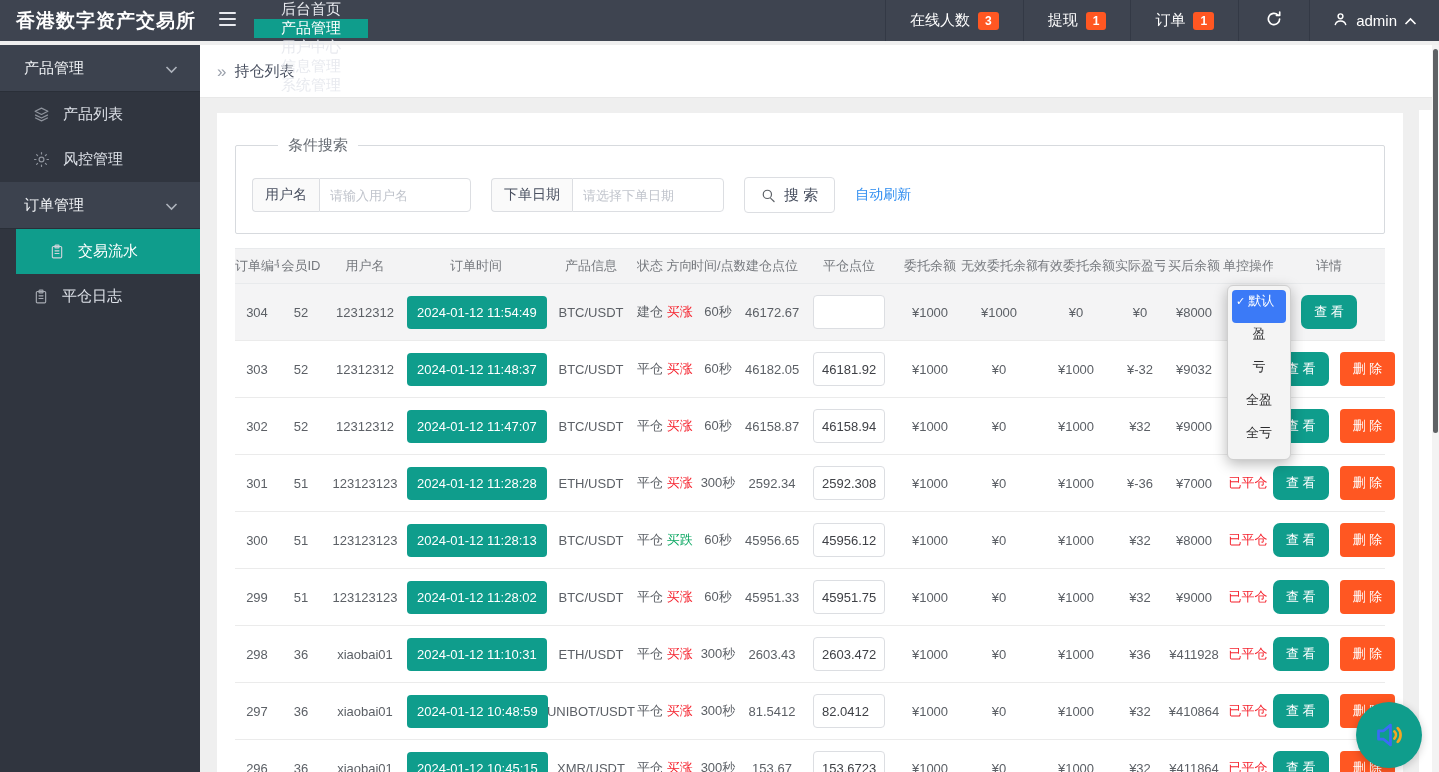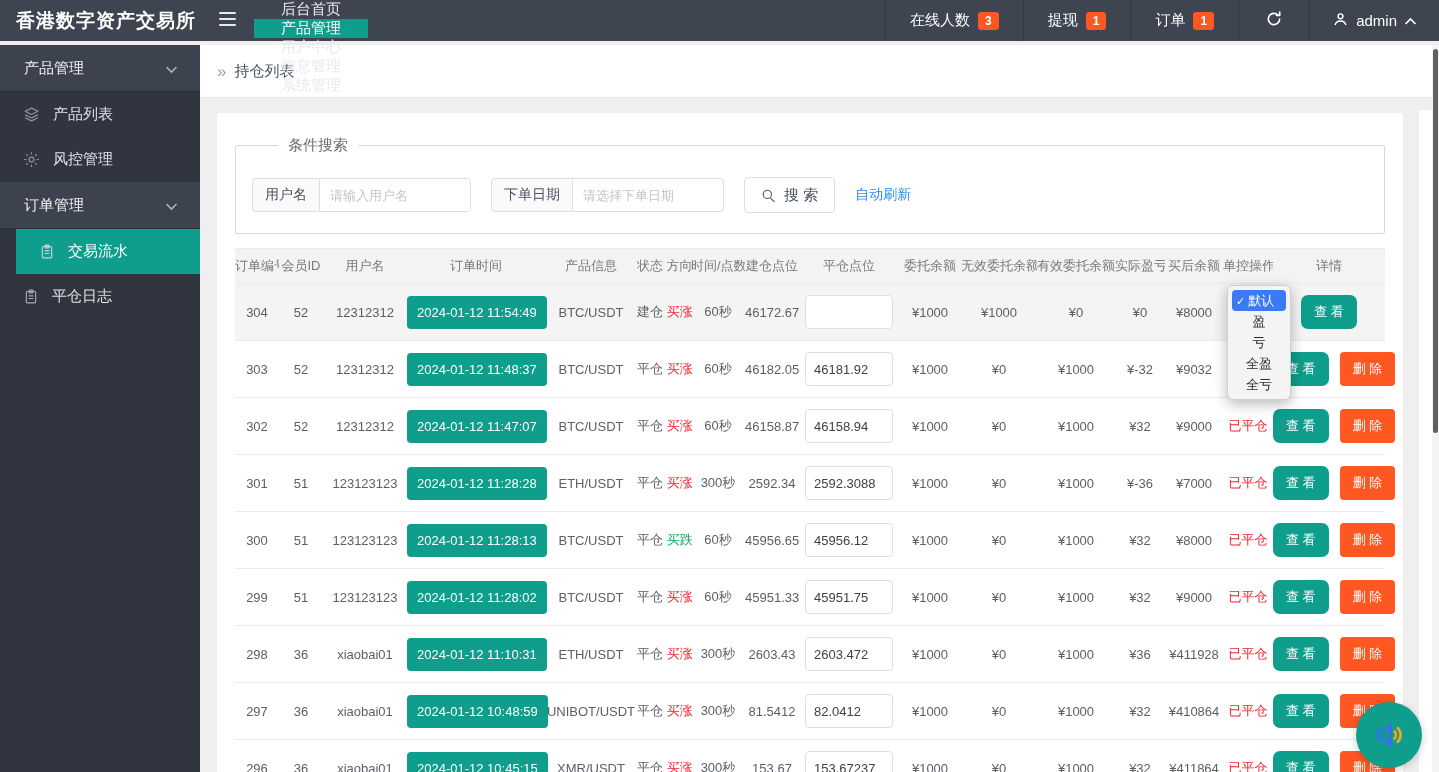--- a/index.html
+++ b/index.html
@@ -16,21 +16,21 @@
   .nav-item.active { background:#0f9d8c; color:#fff; }
   .top-right { margin-left:auto; display:flex; align-items:stretch; }
   .stat { display:flex; align-items:center; gap:8px; padding:0 24px; border-left:1px solid #333945; color:#fff; font-size:15px; cursor:pointer; }
   .badge { background:#ff5722; color:#fff; font-size:12px; line-height:1; padding:3px 7px; border-radius:3px; font-weight:bold; }
   .icon-btn { display:flex; align-items:center; justify-content:center; padding:0 26px; border-left:1px solid #333945; cursor:pointer; }
   .user-box { display:flex; align-items:center; gap:7px; padding:0 22px; border-left:1px solid #333945; color:#fff; font-size:15px; cursor:pointer; }
 
   
   .sidebar { position:absolute; left:0; top:45px; bottom:0; width:200px; background:#30353f; z-index:20; }
   .sgroup-header { height:47px; display:flex; align-items:center; justify-content:space-between; padding:0 22px 0 24px; background:#3c424e; color:#f0f2f5; font-size:15px; cursor:pointer; border-bottom:1px solid #2a2f38; }
-  .sitem { height:45px; display:flex; align-items:center; gap:13px; padding-left:23px; color:#dde1e8; font-size:15px; cursor:pointer; }
+  .sitem { height:45px; display:flex; align-items:center; gap:13px; padding-left:33px; color:#dde1e8; font-size:15px; cursor:pointer; }
   .sitem .si { display:flex; opacity:.75; }
   .sitem.active { background:#0f9d8c; color:#fff;margin-left:16px; }
   .sitem.active .si { opacity:1; }
 
   
   .main { position:absolute; left:200px; top:45px; right:0; bottom:0; background:#efefef; overflow:hidden; }
   .crumbbar { height:53px; background:#fff; display:flex; align-items:center; padding-left:17px; gap:8px; border-bottom:1px solid #e8e8e8; }
   .crumb-arrows { color:#9aa0ab; font-size:17px; line-height:1; }
   .crumb-text { color:#495060; font-size:15px; }
   .panel { margin:15px 36px 0 17px; background:#fff; height:660px; padding:23px 18px 0 18px; }
@@ -49,28 +49,28 @@
   
   table.grid { width:100%; table-layout:fixed; border-collapse:collapse; margin-top:14px; }
   .grid th { background:#f3f3f4; border-top:1px solid #e8eaec; border-bottom:1px solid #e8eaec; height:35px; font-weight:normal; color:#76797e; font-size:13px; white-space:nowrap; overflow:hidden; }
   .grid td { height:57px; text-align:center; border-bottom:1px solid #ebebeb; color:#5c6066; font-size:13px; white-space:nowrap; overflow:visible; }
   .grid tr.hl td { background:#f4f4f5; }
   .btn-time { background:#0f9d8c; color:#fff; border:none; border-radius:4px; padding:9px 10px; font-size:13px; cursor:pointer; white-space:nowrap; font-family:inherit; }
   .dir-up { color:#f5222d; }
   .dir-down { color:#0ca863; }
   .t-red { color:#f5222d; }
   .t-green { color:#0ca863; }
-  .pt-input { width:88px; height:34px; border:1px solid #dcdee2; border-radius:4px; padding:0 8px; font-size:13px; color:#3f4146; outline:none; background:#fff; font-family:inherit; }
+  .pt-input { width:72px; height:34px; border:1px solid #dcdee2; border-radius:4px; padding:0 8px; font-size:13px; color:#3f4146; outline:none; background:#fff; font-family:inherit; }
   .btn-view { background:#0f9d8c; color:#fff; border:none; border-radius:7px; padding:8px 13px; font-size:13px; cursor:pointer; font-family:inherit; }
   .btn-del { background:#ff5722; color:#fff; border:none; border-radius:4px; padding:8px 13px; font-size:13px; cursor:pointer; margin-left:11px; font-family:inherit; }
   .closed-txt { color:#f5222d; }
 
   
   .dropdown { position:absolute; left:1227px; top:285px; width:64px; background:#f4f4f4; border:1px solid #cfcfcf; border-radius:6px; box-shadow:0 4px 14px rgba(0,0,0,.28); padding:4px; z-index:50; }
-  .dd-item { height:21px; line-height:21px; text-align:center; color:#2c2c2e; font-size:13px; border-radius:4px; cursor:pointer; }
+  .dd-item { height:33px; line-height:21px; text-align:center; color:#2c2c2e; font-size:13px; border-radius:4px; cursor:pointer; }
   .dd-item.selected { background:#3b7af7; color:#fff; text-align:left; padding-left:4px; }
   .dd-check { font-size:11px; margin-right:3px; }
 
   
   .scrolltrack { position:absolute; right:0; top:45px; bottom:0; width:7px; background:#f3f3f3; z-index:40; }
   .scrollthumb { position:absolute; right:1px; top:4px; width:5px; height:384px; background:#5e6164; border-radius:3px; }
   .white-strip { position:absolute; right:7px; top:65px; bottom:0; width:13px; background:#fff; z-index:5; }
 
   
   .fab { position:absolute; left:1356px; top:702px; width:66px; height:66px; border-radius:50%; background:#0f9d8c; display:flex; align-items:center; justify-content:center; z-index:60; cursor:pointer; box-shadow:0 2px 8px rgba(0,0,0,.2); }

